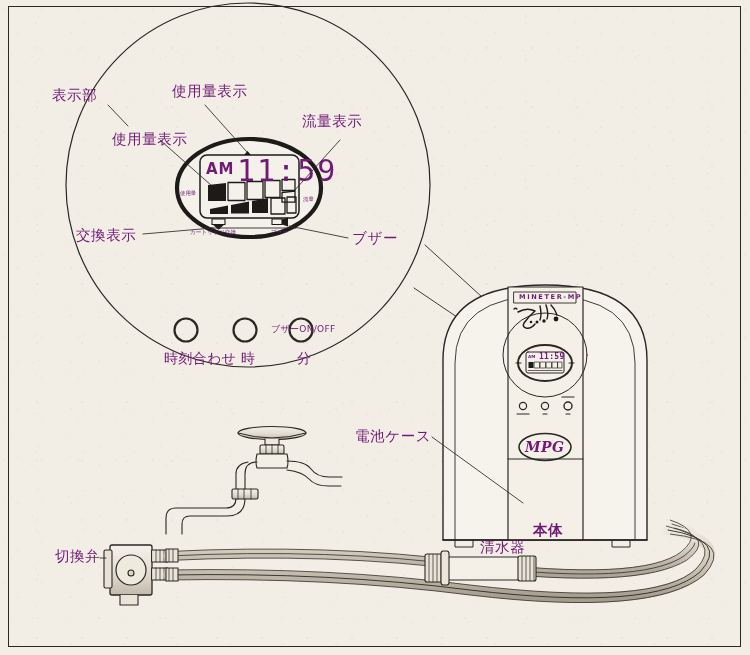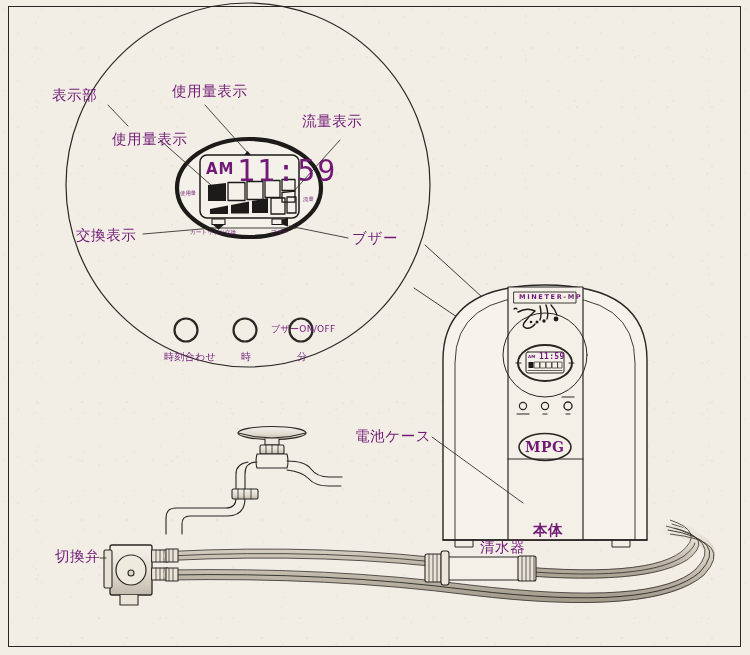--- a/index.html
+++ b/index.html
@@ -25,21 +25,21 @@
   #frame{
     position:absolute;left:8px;top:6px;width:733px;height:641px;
     border:1.6px solid #2a2724;box-sizing:border-box;
   }
   svg.layer{position:absolute;left:0;top:0;width:750px;height:655px;overflow:visible;}
   .lbl{
     position:absolute;color:#701a75;white-space:nowrap;
     font-family:"DejaVu Sans","Liberation Sans",sans-serif;
   }
   .lbl-main{font-size:14.5px;letter-spacing:.6px;}
-  .lbl-btn{font-size:10px;letter-spacing:.3px;}
+  .lbl-btn{font-size:14px;letter-spacing:.3px;}
   .lbl-btn-top{font-size:9px;letter-spacing:.3px;}
   .lbl-lcd-side{font-size:5.4px;letter-spacing:0;}
   .lbl-lcd-bot{font-size:5.6px;letter-spacing:.1px;}
   .lbl-brand{font-size:6.6px;letter-spacing:1.6px;font-weight:700;text-align:right;}
   .lbl-tiny{font-size:4.2px;}
 </style>
 </head>
 <body>
 
 <div id="page">
@@ -326,20 +326,20 @@
   <div class="lbl lbl-btn-top" style="left:271px;top:323px;">ブザーON/OFF</div>
 
   <div class="lbl lbl-btn" style="left:164px;top:350px;">時刻合わせ</div>
 
   <div class="lbl lbl-btn" style="left:241px;top:350px;">時</div>
 
   <div class="lbl lbl-btn" style="left:297px;top:350px;">分</div>
 
   <div class="lbl lbl-brand" style="left:519px;top:293px;">MINETER-MP</div>
 
-  <div class="lbl" style="left:525px;top:439px;font-size:14px;font-weight:700;
+  <div class="lbl" style="left:525px;top:439px;font-size:14px;font-weight:700;font-style:italic;
               letter-spacing:.5px;font-family:'DejaVu Serif','Liberation Serif',serif;">MPG</div>
 
   <div class="lbl lbl-tiny" style="left:528px;top:354px;font-weight:700;">AM</div>
 
   <div class="lbl" style="left:539px;top:352px;font-size:8px;font-weight:600;letter-spacing:.3px;
               font-family:'DejaVu Sans Mono','Liberation Mono',monospace;">11:59</div>
 </div>
 
 </body></html>

